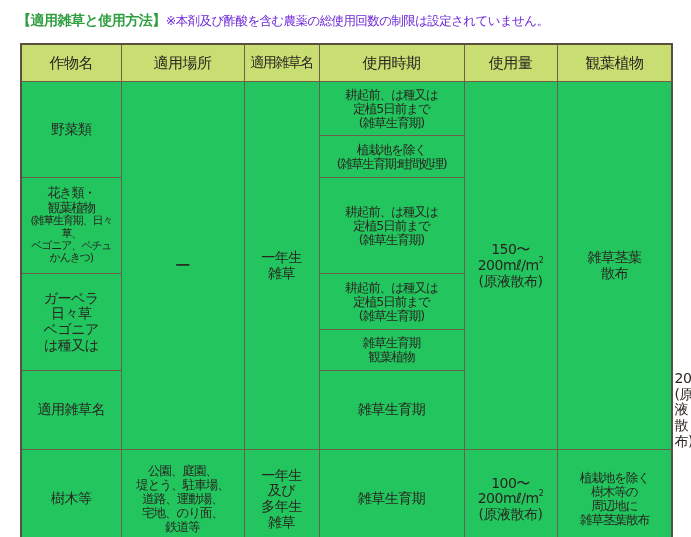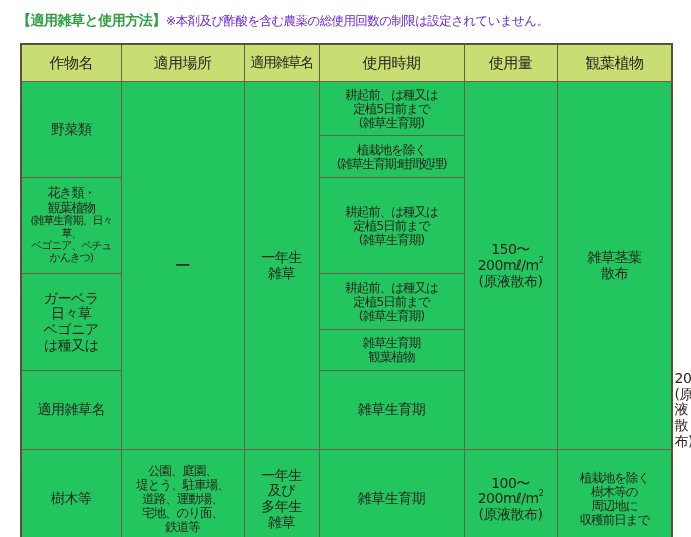--- a/index.html
+++ b/index.html
@@ -140,17 +140,17 @@
     <td>雑草生育期</td>
     <td>
       <span class="ln">100〜</span>
           <span class="ln"><span>200mℓ/m</span><sup>2</sup></span>
           <span class="ln">(原液散布)</span>
     </td>
     <td class="small">
       <span class="ln">植栽地を除く</span>
           <span class="ln">樹木等の</span>
           <span class="ln">周辺地に</span>
-          <span class="ln">収穫前日まで</span>
+          <span class="ln">雑草茎葉散布</span>
     </td>
   </tr>
 </tbody>
   </table>
 
 </body></html>

